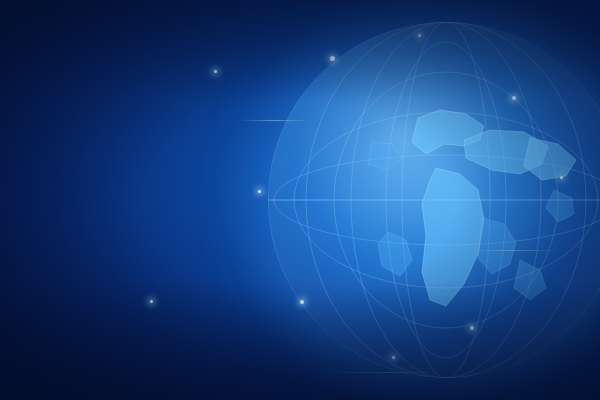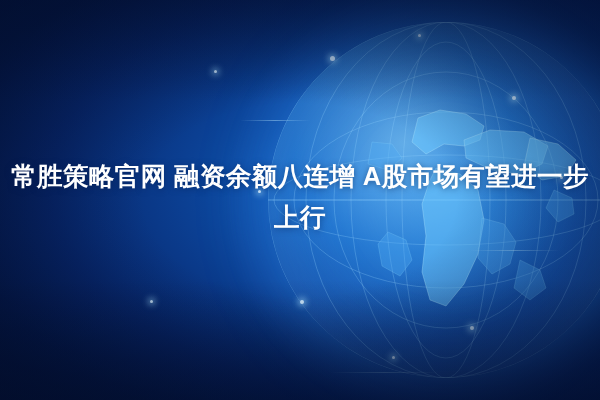--- a/index.html
+++ b/index.html
@@ -139,14 +139,13 @@
   <div class="dot" style="left:258px; top:190px; width:3px; height:3px;"></div>
   <div class="dot" style="left:470px; top:326px; width:4px; height:4px;"></div>
   <div class="dot" style="left:214px; top:70px; width:3px; height:3px;"></div>
   <div class="dot" style="left:150px; top:300px; width:3px; height:3px;"></div>
   <div class="streak" style="left:240px; top:120px; width:70px; opacity:.5;"></div>
   <div class="streak" style="left:470px; top:250px; width:90px; opacity:.45;"></div>
   <div class="streak" style="left:330px; top:372px; width:110px; opacity:.35;"></div>
 
   <div class="vignette"></div>
 
-  <div class="headline">常胜策略官网 融资余额八连增 A股市场有望进一步上行</div>
 </div>
 
 </body></html>

